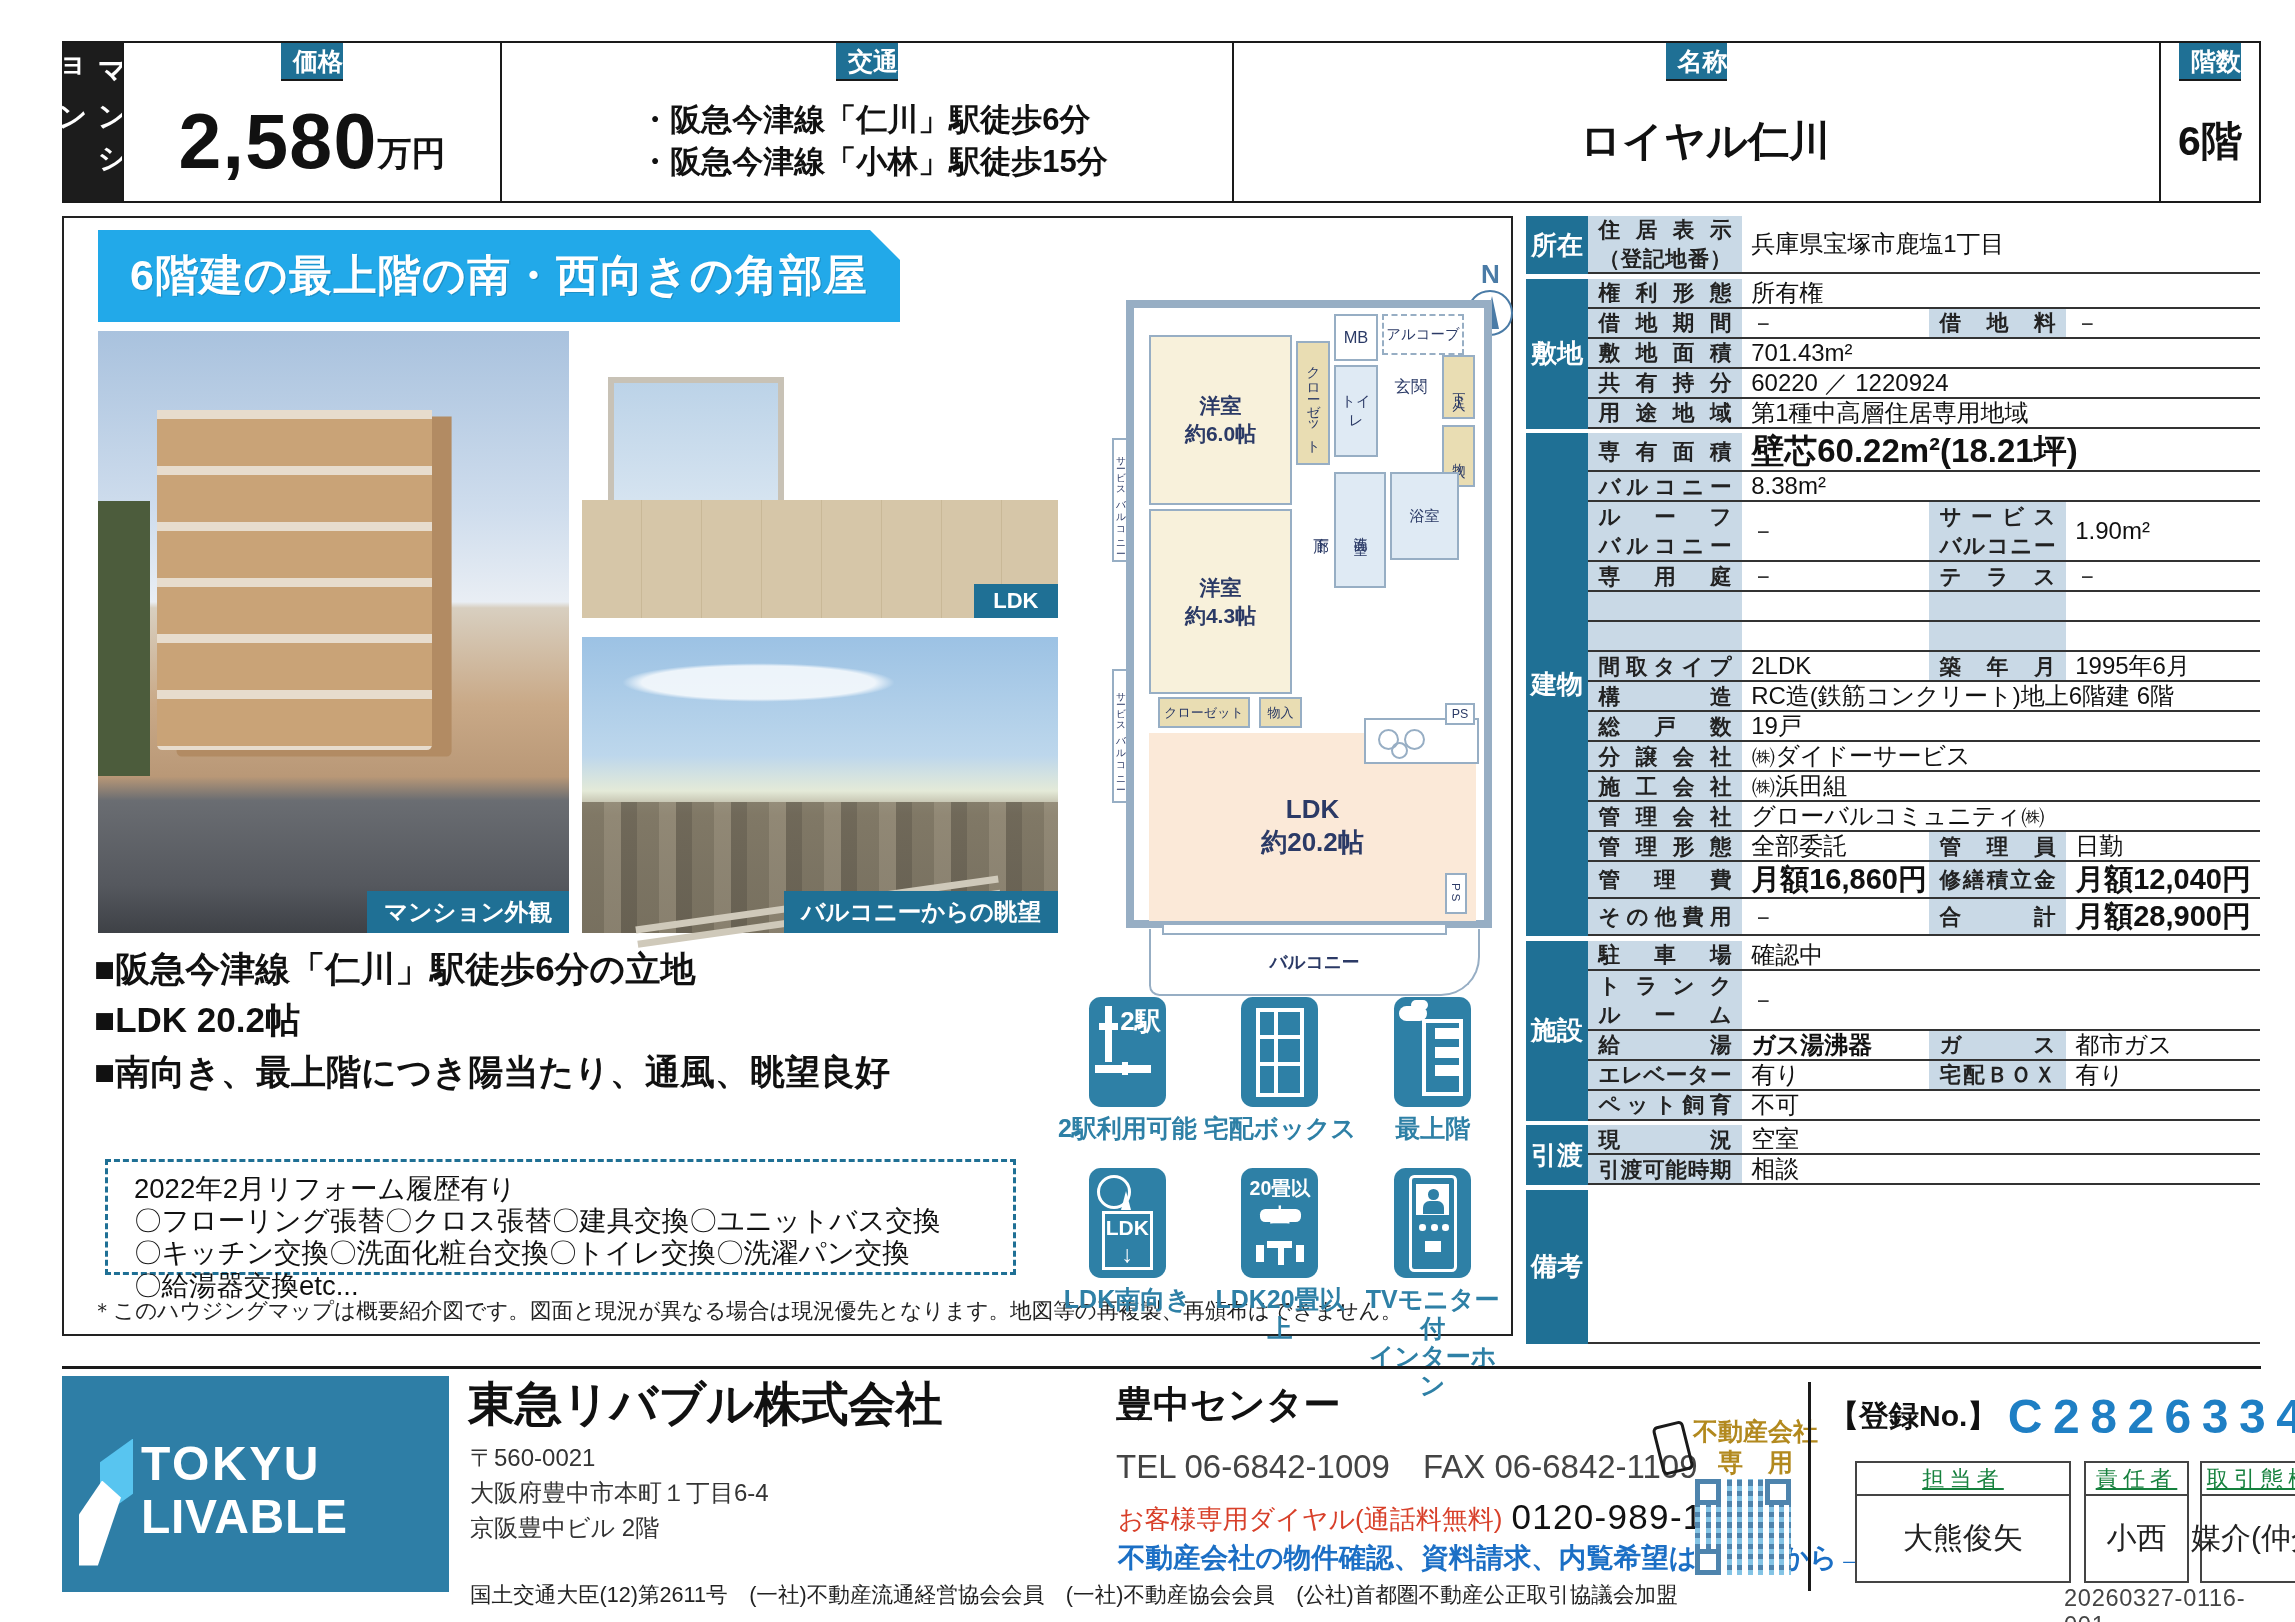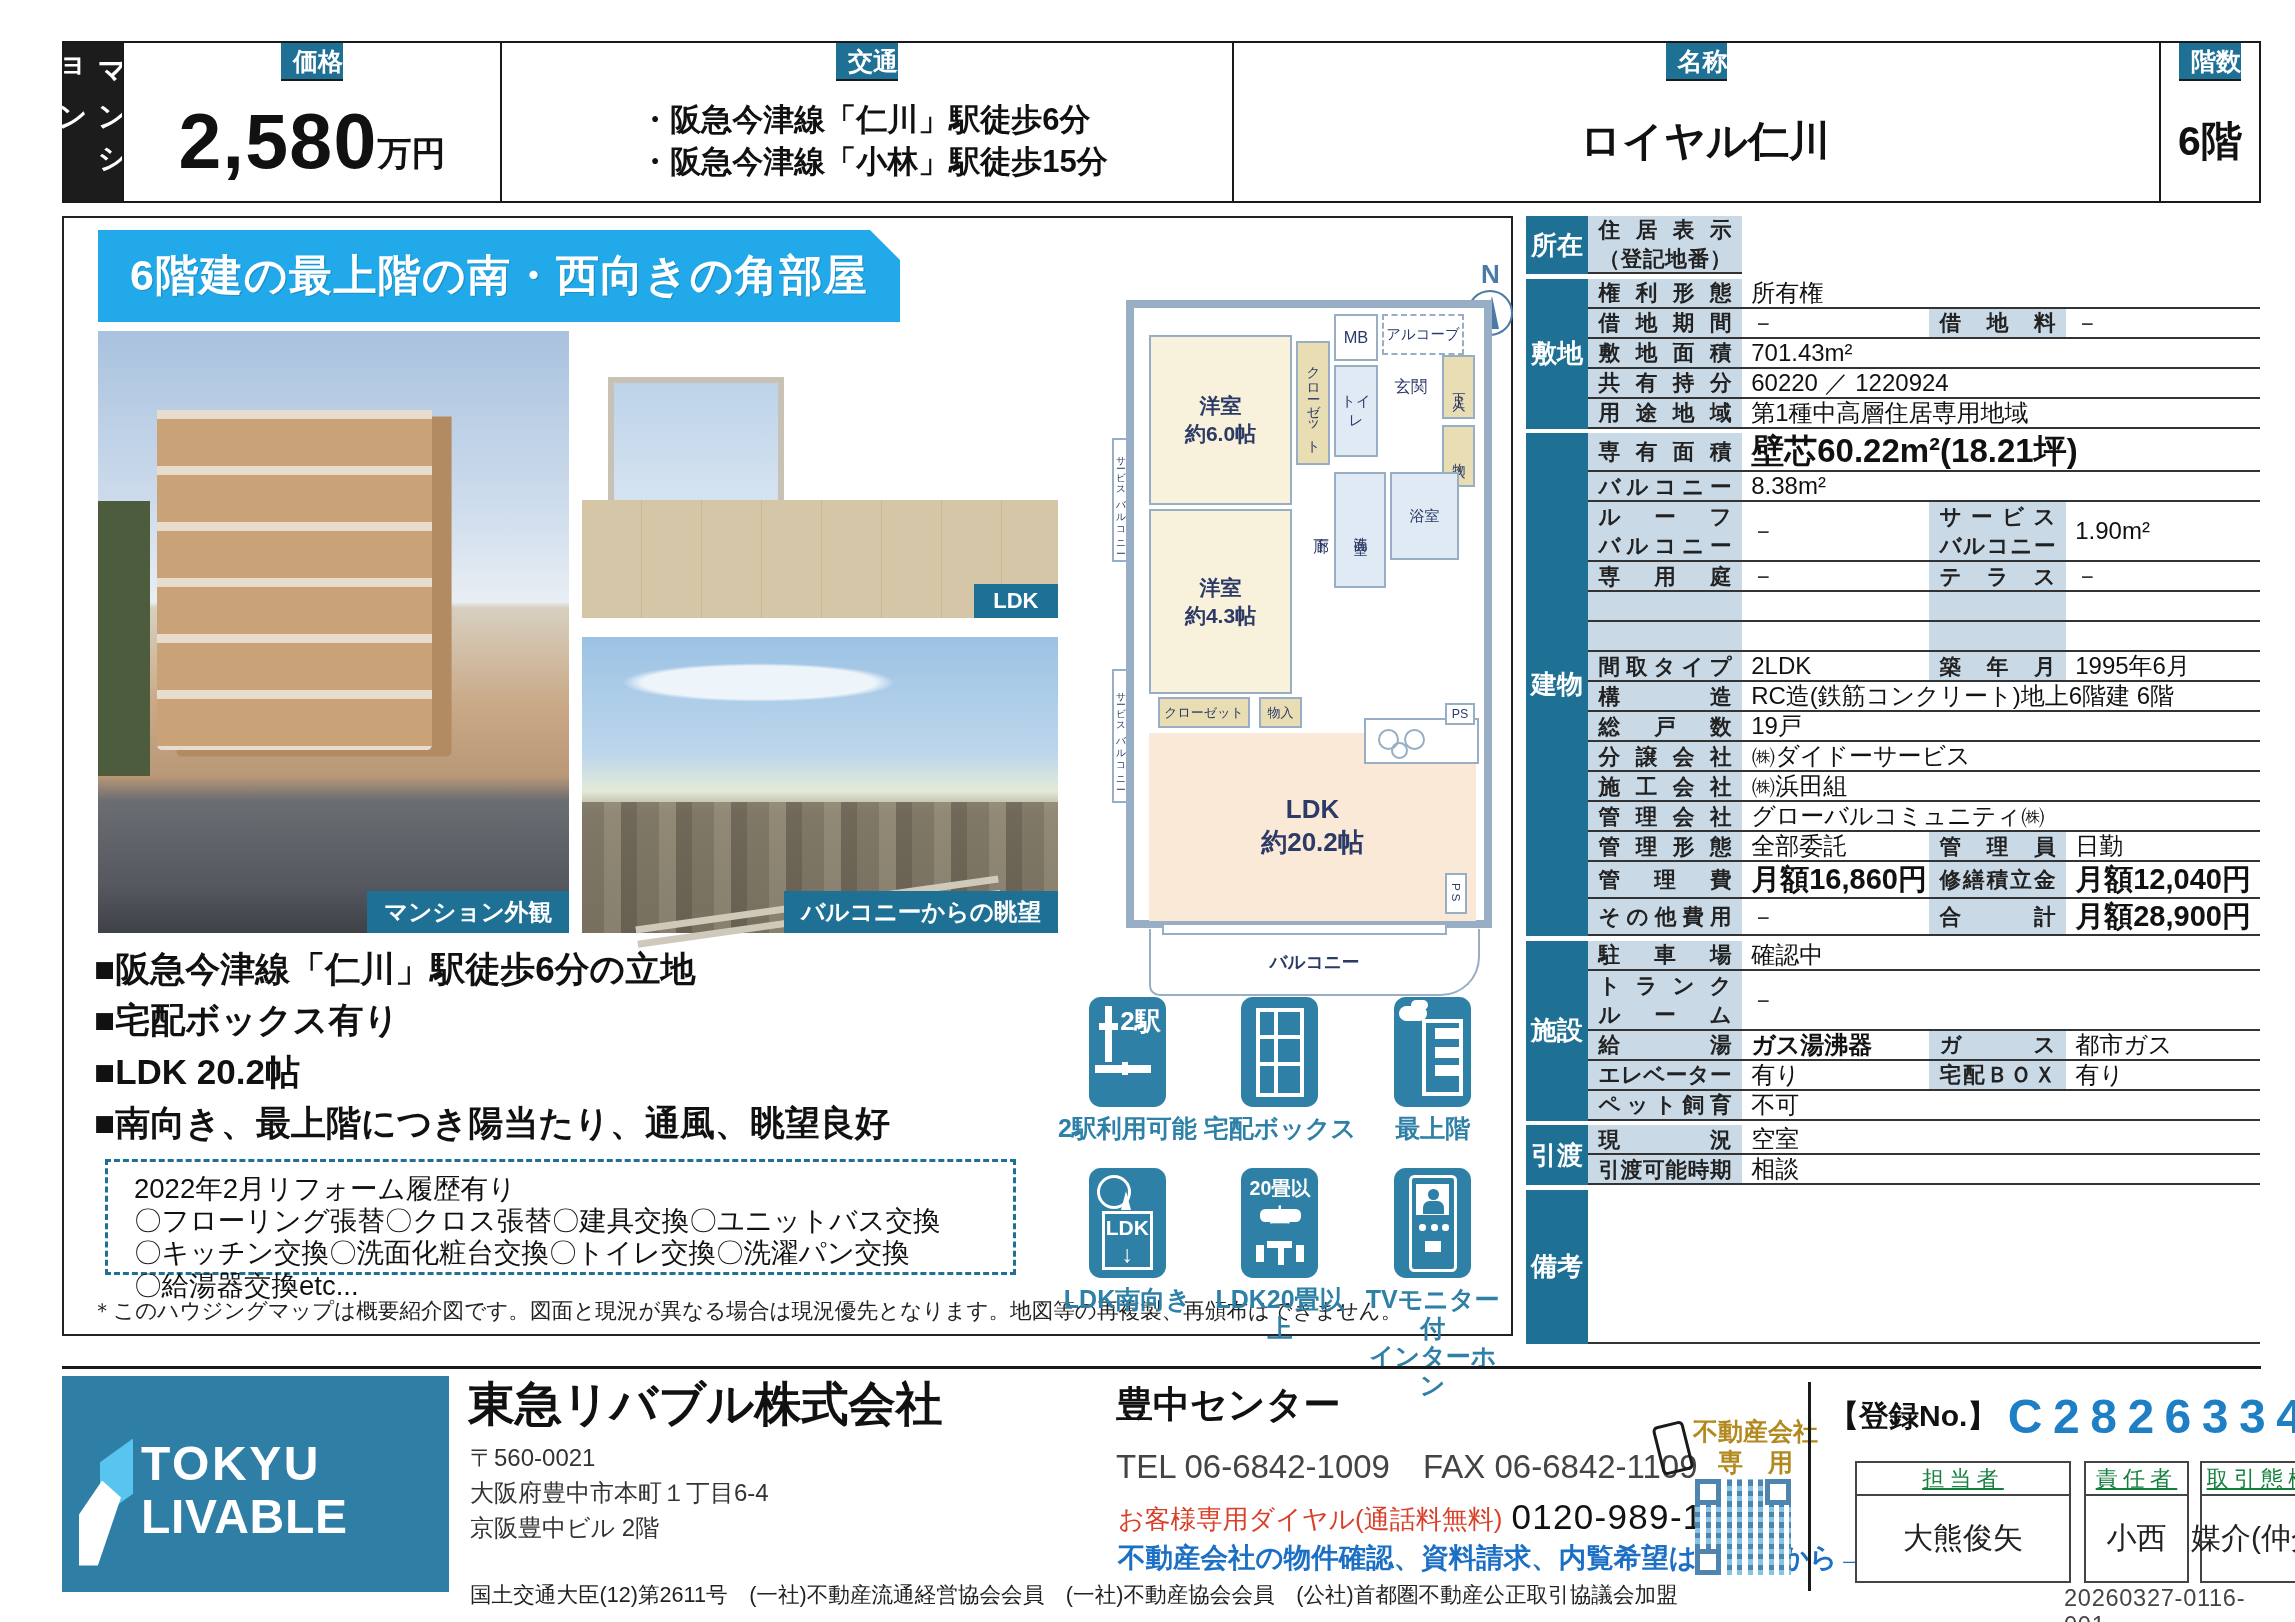--- a/index.html
+++ b/index.html
@@ -232,21 +232,20 @@
 
     <div class="photo ph-view">
       <div class="cloud"></div>
       <div class="city"></div>
       <div class="rail"></div>
       <div class="photo-cap">バルコニーからの眺望</div>
     </div>
 
     <div class="bullets">
       <div class="bullet">■阪急今津線「仁川」駅徒歩6分の立地</div>
-      <div class="bullet">■宅配ボックス有り</div>
       <div class="bullet">■LDK 20.2帖</div>
       <div class="bullet">■南向き、最上階につき陽当たり、通風、眺望良好</div>
     </div>
 
     <div class="reform">
       <div>2022年2月リフォーム履歴有り</div>
       <div>〇フローリング張替〇クロス張替〇建具交換〇ユニットバス交換</div>
       <div>〇キッチン交換〇洗面化粧台交換〇トイレ交換〇洗濯パン交換</div>
       <div>〇給湯器交換etc...</div>
     </div>
@@ -402,20 +401,21 @@
           <span>バルコニー</span>
         </div>
     </div>
   </div>
 
   <div class="spec" id="spec">
       <div class="spec-group" style="grid-template-rows: 58px;">
         <div class="spec-grouplabel" style="grid-area: 1 / 1 / span 1;">所在</div>
         <div class="spec-label" style="grid-area: 1 / 2 / auto / 3;"><span>住居表示
 （登記地番）</span></div>
+        <div class="spec-value" style="grid-area: 1 / 3 / auto / 6;">兵庫県宝塚市鹿塩1丁目</div>
       </div>
       <div class="spec-group" style="grid-template-rows: 30px 30px 30px 30px 30px;">
         <div class="spec-grouplabel" style="grid-area: 1 / 1 / span 5;">敷地</div>
         <div class="spec-label" style="grid-area: 1 / 2 / auto / 3;"><span>権利形態</span></div>
         <div class="spec-value" style="grid-area: 1 / 3 / auto / 6;">所有権</div>
         <div class="spec-label" style="grid-area: 2 / 2 / auto / 3;"><span>借地期間</span></div>
         <div class="spec-value" style="grid-area: 2 / 3 / auto / 4;">－</div>
         <div class="spec-label" style="grid-area: 2 / 4 / auto / 5;"><span>借地料</span></div>
         <div class="spec-value" style="grid-area: 2 / 5 / auto / 6;">－</div>
         <div class="spec-label" style="grid-area: 3 / 2 / auto / 3;"><span>敷地面積</span></div>

